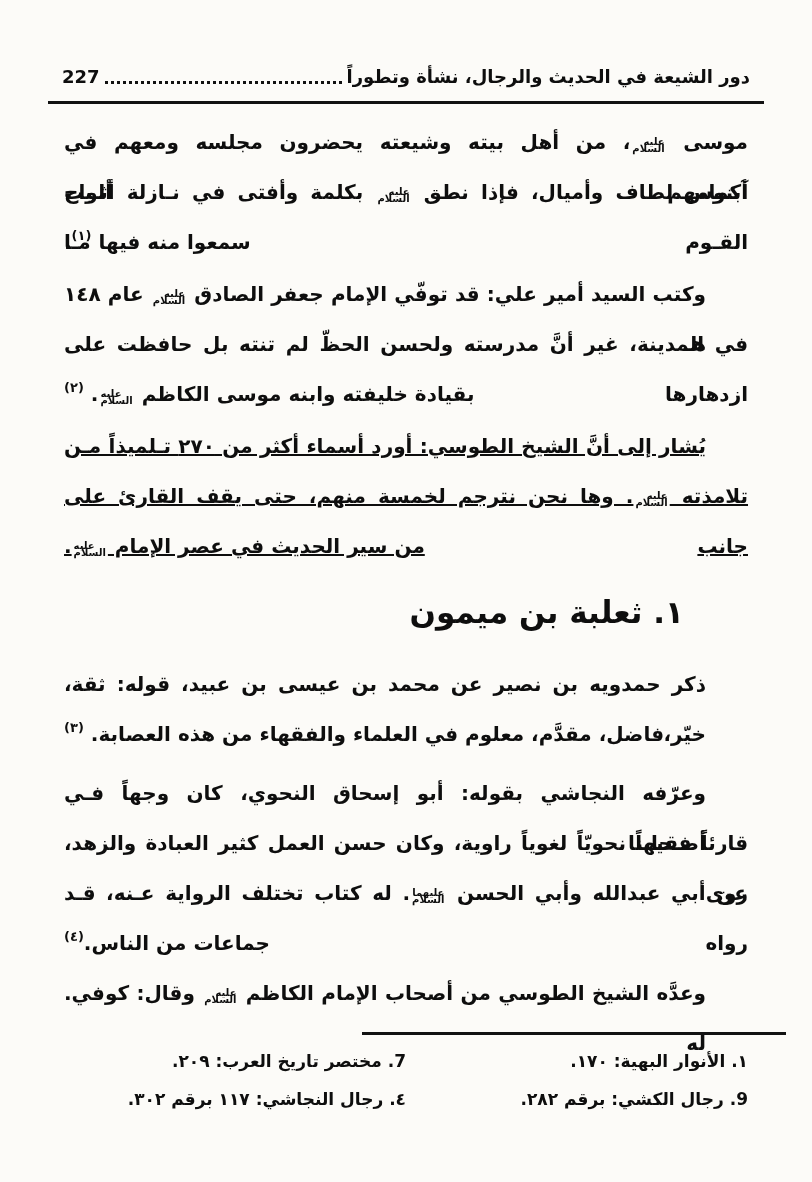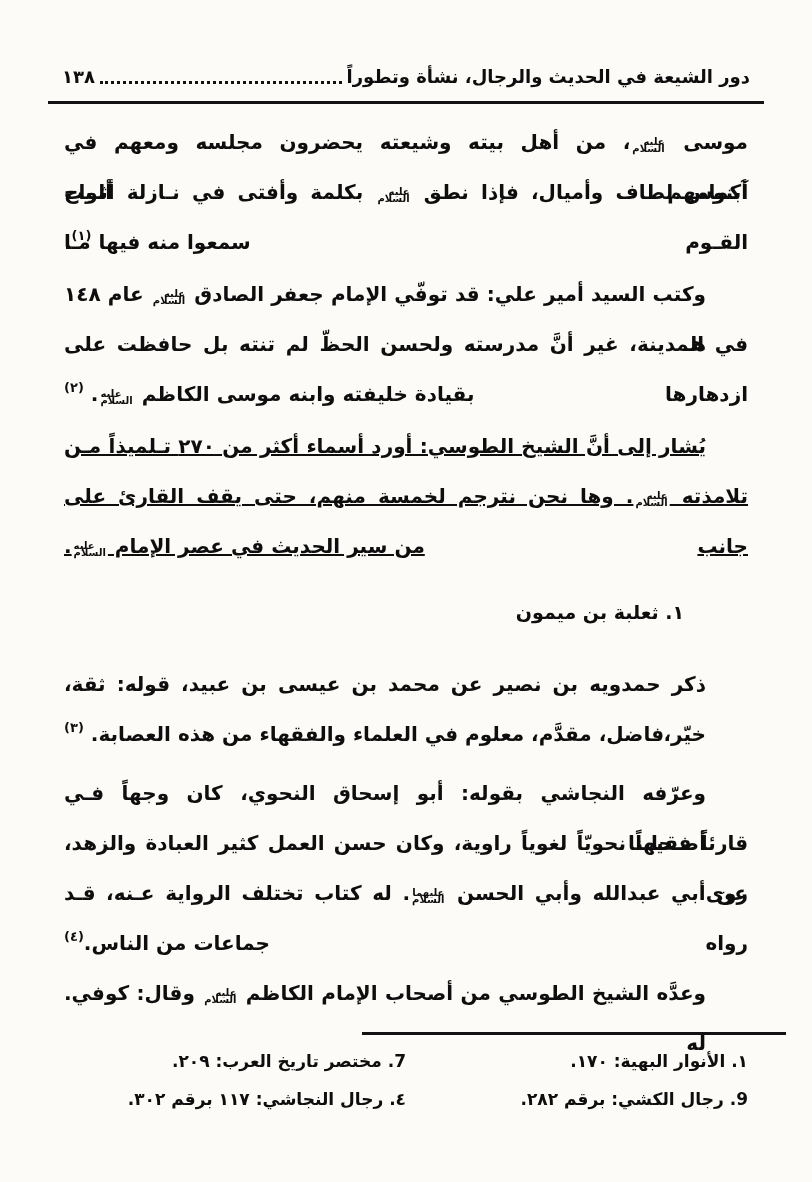--- a/index.html
+++ b/index.html
@@ -43,21 +43,21 @@
   .end{text-align:left;text-align-last:left;}
   .indent{padding-right:42px;}
   .p1{margin-top:13px;}
   .p2{margin-top:2px;}
   .p3{margin-top:2px;text-decoration:underline;}
   .p5{margin-top:9px;}
   .section-heading{
     margin:24px 0 30px 0;
     padding-right:64px;
     text-align:right;
-    font-size:19px;line-height:34px;
+    font-size:31px;line-height:34px;
     font-weight:800;
   }
   
   .footnote-separator{
     width:424px;
     border-top:3px solid #121212;
     margin:14px 26px 10px auto;
   }
   .footnote-list{
     display:grid;grid-template-columns:1fr 1fr;
@@ -83,21 +83,21 @@
   }
 </style>
 </head>
 <body>
 
 <div class="book-page">
 
   <div class="running-header">
     <span>دور الشيعة في الحديث والرجال، نشأة وتطوراً</span>
     <span class="dotted-leader"></span>
-    <span>١٣٨</span>
+    <span>227</span>
   </div>
   <div class="header-rule"></div>
 
   <div class="page-body">
 
     <div class="para p1">
       <div class="line j">موسى <span class="hon">عليه<br>السلام</span>، من أهل بيته وشيعته يحضرون مجلسه ومعهم في أكمامهم ألواح</div>
       <div class="line j">آبنوس لطاف وأميال، فإذا نطق <span class="hon">عليه<br>السلام</span> بكلمة وأفتى في نـازلة أثـبت القـوم مـا</div>
       <div class="line end">سمعوا منه فيها <sup class="fnmark">(١)</sup>.</div>
     </div>

